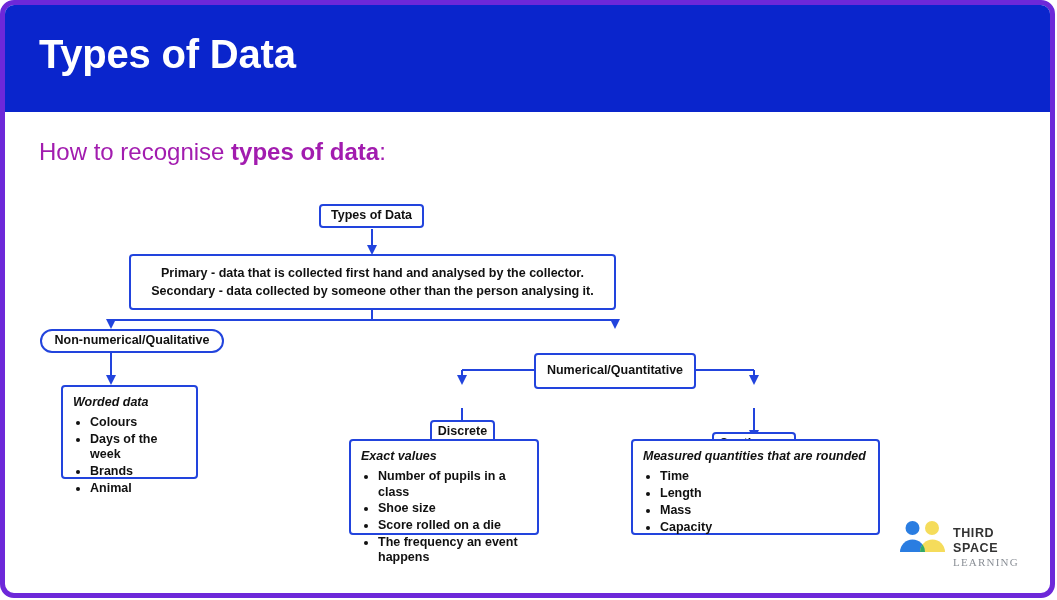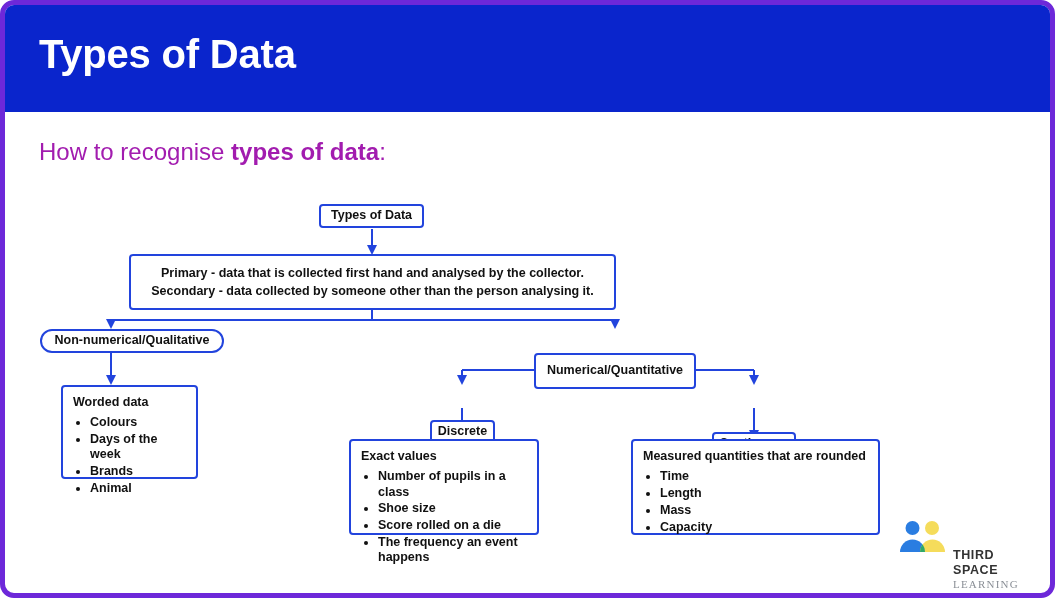--- a/index.html
+++ b/index.html
@@ -85,20 +85,21 @@
     width: 100%;
     text-align: center;
     font-weight: bold;
     line-height: 1.45;
   }
   .node .heading {
     font-weight: bold;
     display: block;
     margin: 0;
     padding: 0;
+    font-style: italic;
   }
   .node ul {
     margin: 5px 0 0 0;
     padding: 0 0 0 17px;
     list-style: disc;
   }
   .node ul li {
     font-weight: bold;
     margin: 0 0 1.5px 0;
     padding: 0;
@@ -113,21 +114,20 @@
     left: 893px;
     top: 515px;
     width: 145px;
     height: 45px;
   }
   #logo-text {
     position: absolute;
     left: 55px;
     top: 6px;
     line-height: 1.18;
-    margin-top: 22px;
   }
   #logo-line1 {
     font-size: 12.5px;
     font-weight: bold;
     color: #333333;
     letter-spacing: 0.6px;
     display: block;
   }
   #logo-line2 {
     font-size: 11px;

